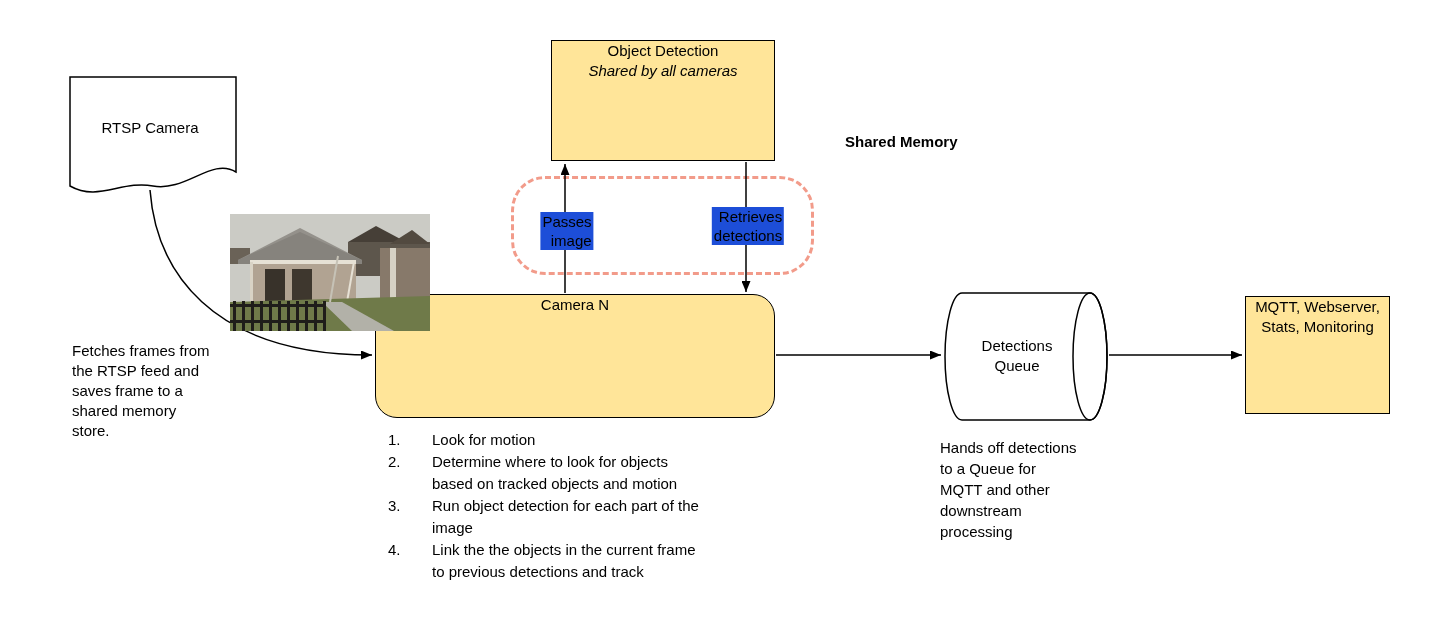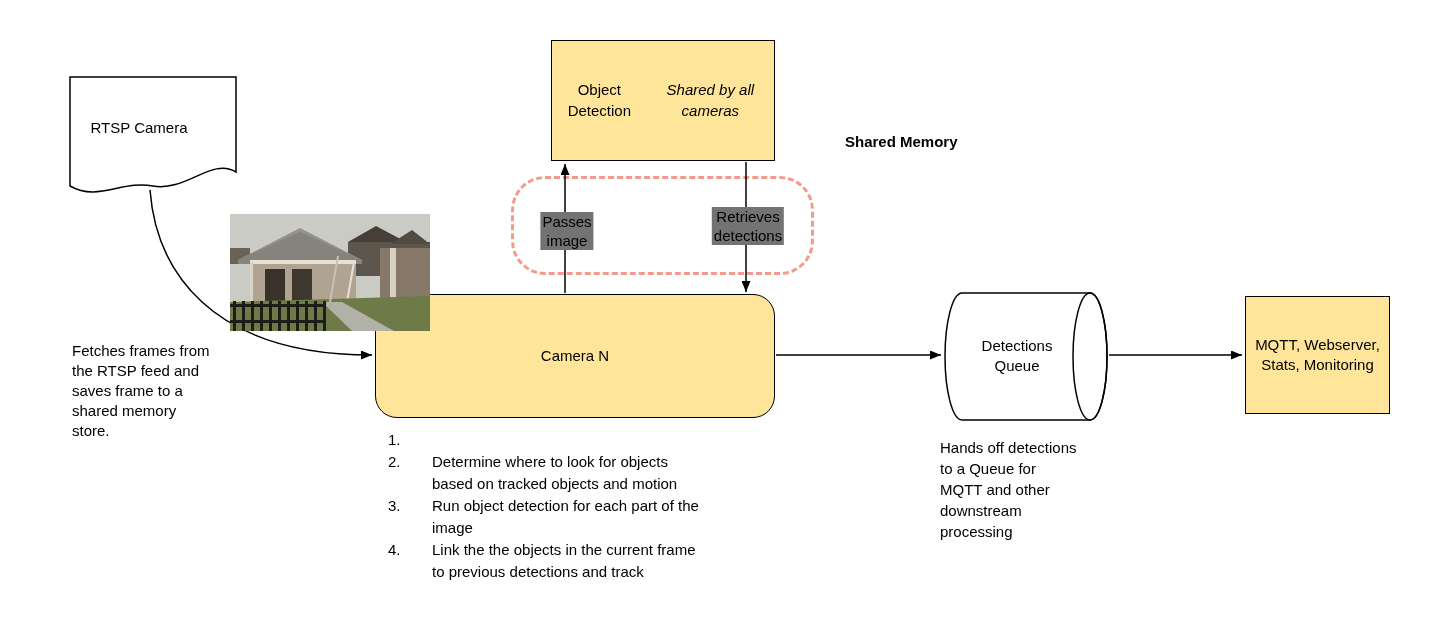--- a/index.html
+++ b/index.html
@@ -6,34 +6,34 @@
   html, body { background: #ffffff; }
   body { font-family: "Liberation Sans", sans-serif; color: #000; }
   .canvas {
     position: relative; width: 1448px; height: 625px;
     background: #fff; overflow: hidden; font-size: 15px; line-height: 1.35;
   }
   .abs { position: absolute; }
   .node {
     background: var(--node-fill, #ffe599);
     border: 1.5px solid #000;
-    display: flex; flex-direction: row; align-items: center; justify-content: center;
+    display: flex; flex-direction: column; align-items: center; 
     text-align: center; z-index: 1;
   }
   .pre { white-space: pre-line; }
   .subtitle { font-style: italic; }
   .bold { font-weight: bold; }
   .dashed-group {
     border: 3px dashed var(--outline, #f29b8a);
     border-radius: 34px; z-index: 1; background: transparent;
   }
   .svg-overlay { position: absolute; left: 0; top: 0; z-index: 3; pointer-events: none; }
   .edge-label {
-    position: absolute; z-index: 5; background: #737373; padding: 0 2px;
-    text-align: center; line-height: 19px; transform: translate(-50%, -50%);
+    position: absolute; z-index: 5; background: #1d4ed8; padding: 0 2px;
+    text-align: right; line-height: 19px; transform: translate(-50%, -50%);
   }
   .note { line-height: 20px; z-index: 2; }
   .photo { z-index: 4; }
   .shape-label { z-index: 4; text-align: center; }
   .steps { z-index: 2; }
   .step-row { display: flex; line-height: 22px; }
   .step-num { width: 52px; flex: 0 0 52px; padding-left: 8px; }
   .step-text { width: 308px; }
 </style>
 </head>
@@ -54,21 +54,21 @@
     <div class="pre">MQTT, Webserver,
 Stats, Monitoring</div>
   </div>
 
   <div class="abs dashed-group" style="left:511px; top:176px; width:303px; height:99px;"></div>
 
   <div class="abs" style="left:845px; top:131px; width:215px; z-index:2;">
     <div class="bold" style="line-height:21px;">Shared Memory</div>
   </div>
 
-  <div class="abs shape-label" style="left:56px; top:118px; width:166px;">RTSP Camera</div>
+  <div class="abs shape-label" style="left:67px; top:118px; width:166px;">RTSP Camera</div>
 
   <div class="abs note pre" style="left:44px; top:341px; width:180px;margin-left:28px;">Fetches frames from
 the RTSP feed and
 saves frame to a
 shared memory
 store.</div>
 
   <div class="abs photo" style="left:230px; top:214px; width:200px; height:117px;">
     <svg width="200" height="117" viewBox="0 0 200 117">
       <rect x="0" y="0" width="200" height="117" fill="#cbcbc5"></rect>
@@ -113,20 +113,21 @@
         <rect x="75" y="87" width="3" height="30"></rect>
         <rect x="84" y="87" width="3" height="30"></rect>
         <rect x="93" y="87" width="3" height="30"></rect>
       </g>
     </svg>
   </div>
 
   <div class="abs steps" style="left:380px; top:429px; width:370px;">
     <div class="step-row">
       <span class="step-num">1.</span>
+      <span class="step-text pre">Look for motion</span>
     </div>
     <div class="step-row">
       <span class="step-num">2.</span>
       <span class="step-text pre">Determine where to look for objects
 based on tracked objects and motion</span>
     </div>
     <div class="step-row">
       <span class="step-num">3.</span>
       <span class="step-text pre">Run object detection for each part of the
 image</span>

